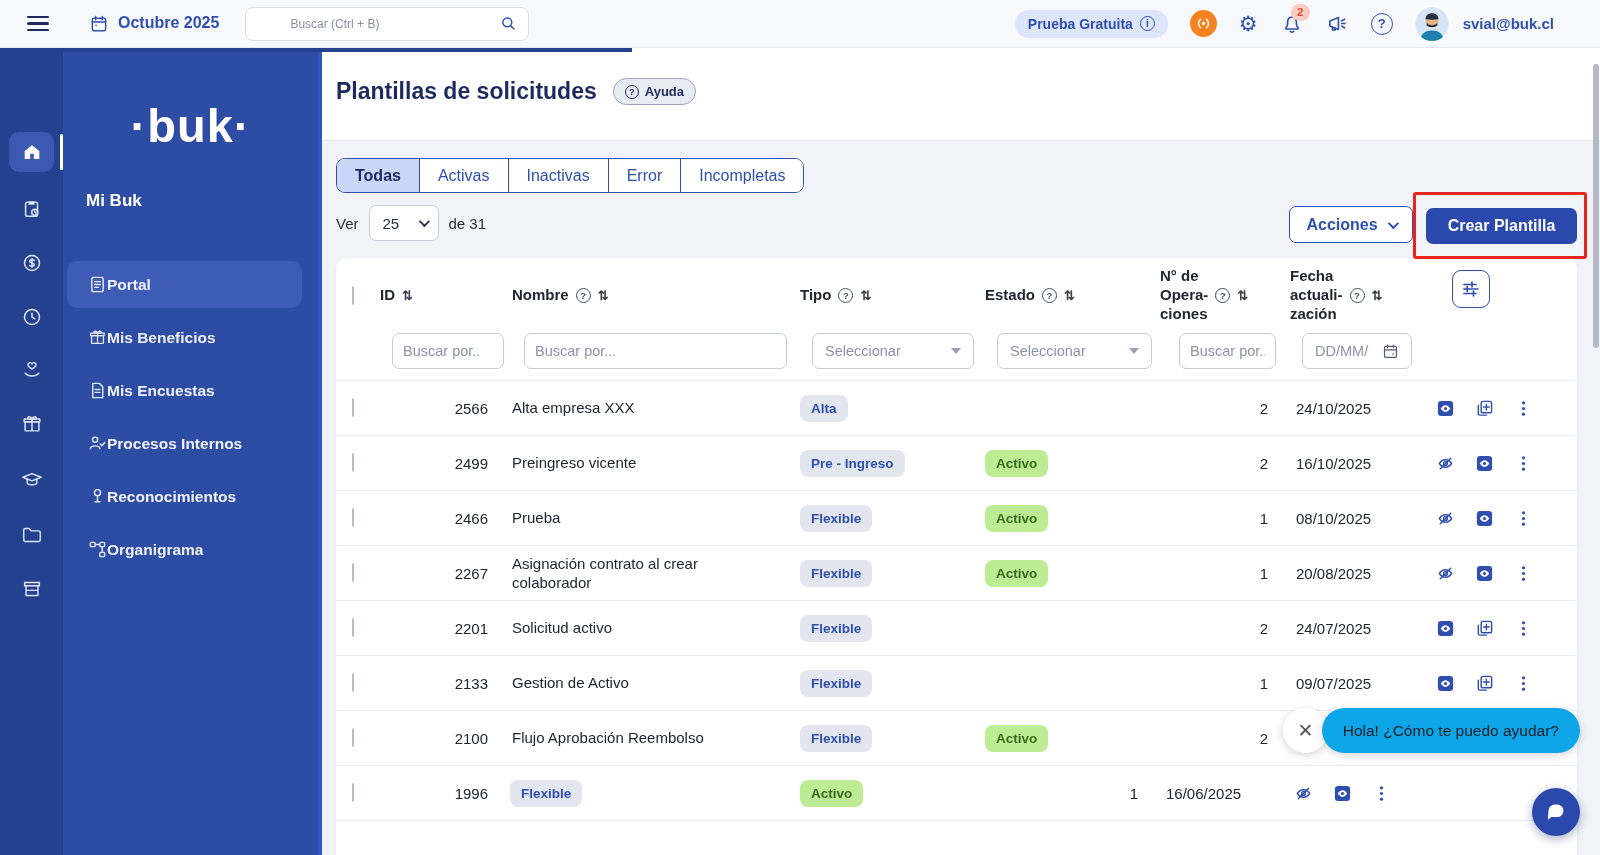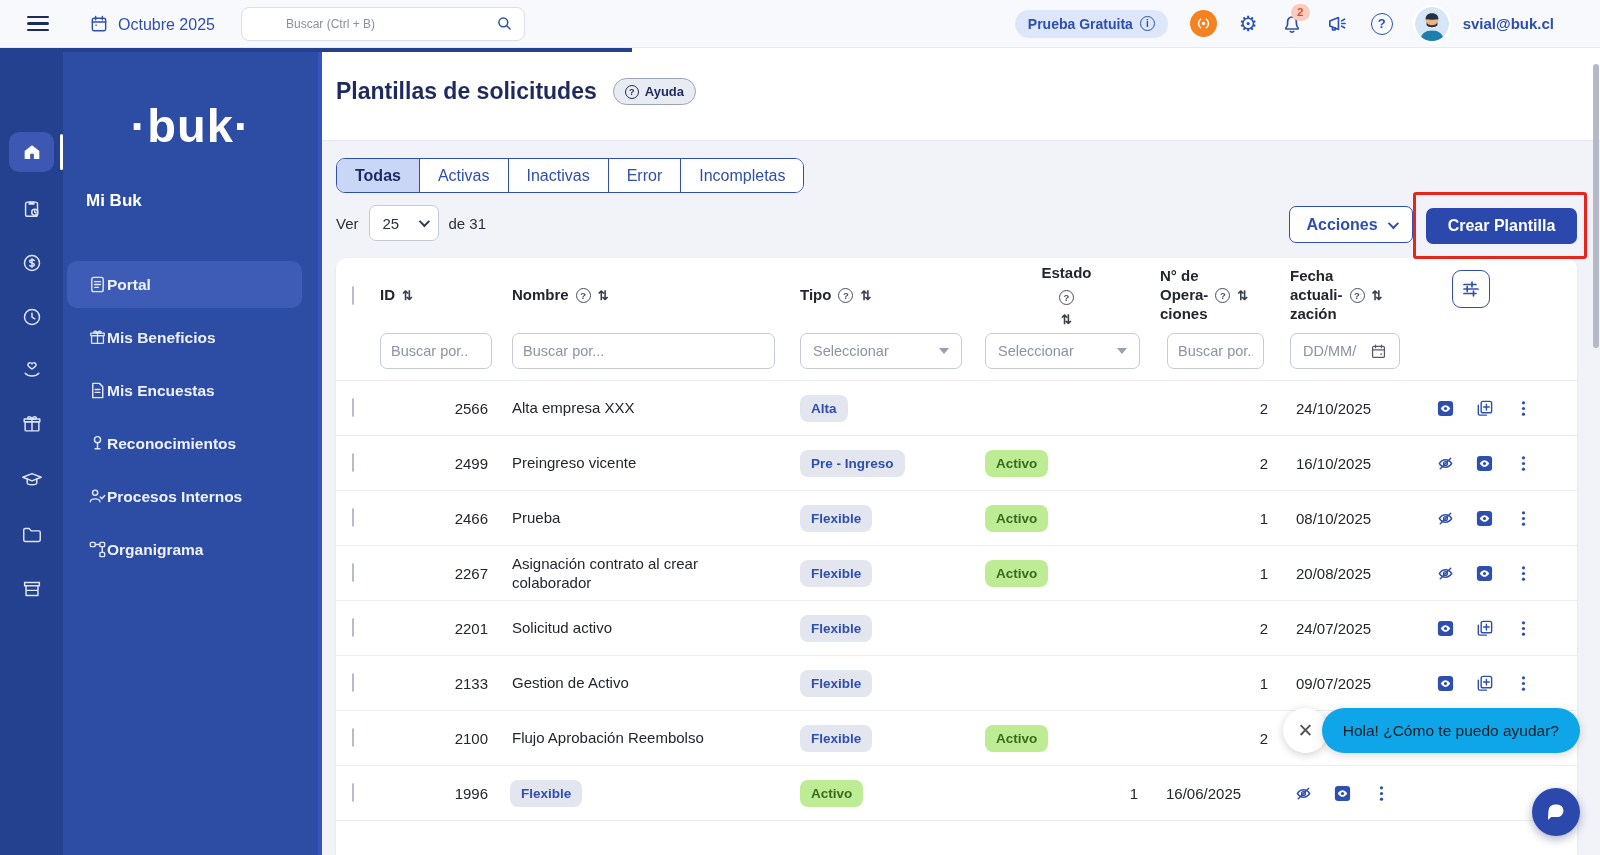--- a/index.html
+++ b/index.html
@@ -13,21 +13,21 @@
   button { font-family:inherit; border:none; background:none; cursor:pointer; }
 
   
   .topbar {
     position:absolute; top:0; left:0; width:1600px; height:48px;
     background:#f8f9fc; display:flex; align-items:center;
     border-bottom:1px solid #e5e8f0; z-index:20;
   }
   .hamburger { margin-left:27px; width:22px; display:flex; flex-direction:column; gap:4px; }
   .hamburger i { display:block; height:2.4px; background:#1e2a5e; border-radius:2px; }
-  .tb-date { display:flex; align-items:flex-end; gap:9px; margin-left:40px; color:#2e4fae; font-size:16px; font-weight:400; }
+  .tb-date { display:flex; align-items:flex-start; gap:9px; margin-left:40px; color:#2e4fae; font-size:16px; font-weight:700; }
   .tb-date .ico { width:20px; height:20px; color:#2e4fae; }
   .searchbox {
     margin-left:26px; width:284px; height:34px; background:#fff;
     border:1px solid #dcdfe9; border-radius:8px; display:flex; align-items:center; padding:0 10px 0 12px;
   }
   .searchbox input { flex:1; border:none; outline:none; background:none; font-size:12px; color:#444;margin-left:32px; }
   .searchbox input::placeholder { color:#8a8f9f; }
   .searchbox .ico { width:19px; height:19px; color:#2e4fae; }
   .tb-right { margin-left:auto; display:flex; align-items:center; gap:22px; padding-right:46px; }
   .trial-pill {
@@ -106,34 +106,34 @@
   .red-box { position:absolute; left:1413px; top:192px; width:174px; height:67px; border:3px solid #e8251d; border-radius:3px; z-index:50; pointer-events:none; }
 
   
   .card {
     position:absolute; left:336px; top:258px; width:1241px; height:597px;
     background:#fff; border-radius:10px 10px 0 0; box-shadow:0 1px 3px rgba(20,30,70,.07);
     display:flex; flex-direction:column;
   }
   .trow { display:grid; grid-template-columns:44px 120px 290px 185px 173px 130px 142px 1fr; align-items:center; }
   .trow.head { height:75px; }
-  .trow.filters { height:47px; align-items:start; }
+  .trow.filters { height:47px; align-items:start;margin-left:12px; }
   .trow.data { min-height:55px; border-top:1px solid #ebedf2; }
   .trow.filler { flex:1; border-top:1px solid #ebedf2; }
 
   .cell-check { padding-left:16px; }
   .cb { width:18px; height:18px; border:1.6px solid #b6bcc9; border-radius:5px; background:#fff; }
   .head-label { font-size:15px; font-weight:700; color:#23262e; display:flex; align-items:center; gap:7px; }
   .head-label .wrap { white-space:pre-line; line-height:1.25; }
   .sort { font-size:13px; color:#3a3f4c; }
   .qcircle { width:15px; height:15px; border:1.2px solid #4a4f5c; border-radius:50%; font-size:9.5px; font-weight:700; color:#4a4f5c; display:flex; align-items:center; justify-content:center; }
 
   .pad-nombre { padding-left:12px; }
   .pad-tipo { padding-left:10px; }
-  .pad-estado { padding-left:10px;flex-direction:column; }
+  .pad-estado { padding-left:10px; }
   .cell-ops-h { padding-left:12px; }
   .cell-fecha-h { padding-left:12px; }
 
   .f-input { height:36px; border:1px solid #c6cbd7; border-radius:7px; background:#fff; font-size:14.5px; color:#555; padding:0 10px; width:100%; outline:none; }
   .f-input::placeholder { color:#8d93a3; }
   .f-select {
     height:36px; border:1px solid #c6cbd7; border-radius:7px; background:#fff;
     display:flex; align-items:center; justify-content:space-between; padding:0 12px;
     font-size:14.5px; color:#8d93a3;
   }
@@ -341,36 +341,36 @@
     <span class="ico">
           <svg viewBox="0 0 20 20" fill="none" stroke="currentColor" stroke-width="1.5" stroke-linecap="round" stroke-linejoin="round">
             <path d="M5 2.5h7l3.5 3.5v11.5h-10.5Z"></path>
             <path d="M7.5 9h5M7.5 12h5"></path>
           </svg>
         </span>
     <span class="lbl">Mis Encuestas</span>
   </div>
       <div class="menu-item">
     <span class="ico">
-          <svg viewBox="0 0 20 20" fill="none" stroke="currentColor" stroke-width="1.5" stroke-linecap="round">
-            <circle cx="10" cy="6" r="3.2"></circle>
-            <path d="M10 9.3V15.5M7.5 15.5h5"></path>
-          </svg>
-        </span>
-    <span class="lbl">Reconocimientos</span>
-  </div>
-      <div class="menu-item">
-    <span class="ico">
           <svg viewBox="0 0 20 20" fill="none" stroke="currentColor" stroke-width="1.5" stroke-linecap="round" stroke-linejoin="round">
             <circle cx="7.5" cy="6" r="2.7"></circle>
             <path d="M2.5 15.5c0-4 10-4 10 0"></path>
             <path d="M12.8 10.6l1.8 1.8 3-3.5"></path>
           </svg>
         </span>
     <span class="lbl">Procesos Internos</span>
+  </div>
+      <div class="menu-item">
+    <span class="ico">
+          <svg viewBox="0 0 20 20" fill="none" stroke="currentColor" stroke-width="1.5" stroke-linecap="round">
+            <circle cx="10" cy="6" r="3.2"></circle>
+            <path d="M10 9.3V15.5M7.5 15.5h5"></path>
+          </svg>
+        </span>
+    <span class="lbl">Reconocimientos</span>
   </div>
       <div class="menu-item">
     <span class="ico">
           <svg viewBox="0 0 20 20" fill="none" stroke="currentColor" stroke-width="1.5">
             <rect x="2.5" y="2.5" width="5" height="4.5" rx="1"></rect>
             <rect x="12.5" y="2.5" width="5" height="4.5" rx="1"></rect>
             <rect x="12.5" y="13" width="5" height="4.5" rx="1"></rect>
             <path d="M7.5 4.7h5M15 7v6"></path>
           </svg>
         </span>

